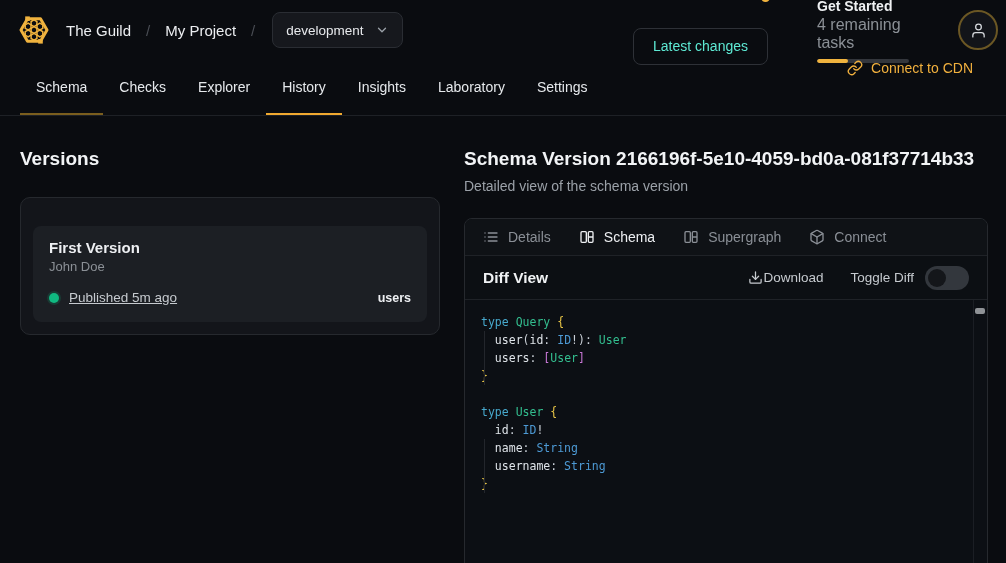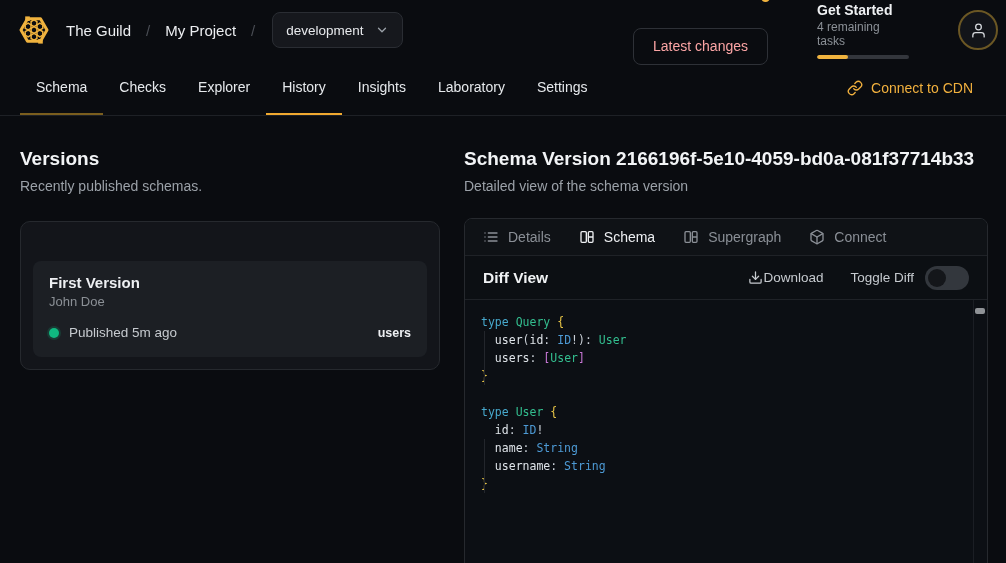--- a/index.html
+++ b/index.html
@@ -20,59 +20,59 @@
   .sep { color:#4A4E55; margin:0 15px; }
   .target-select {
     height:36px; margin-left:2px; padding:0 13px; border-radius:8px;
     background:#16181D; border:1px solid #2A2D33; color:#E8EAED;
     font-size:13.5px; font-family:inherit; display:flex; align-items:center; gap:11px; cursor:pointer;
   }
   .spacer { flex:1; }
   .latest-wrap { position:relative; margin-right:49px; }
   .btn-outline {
     height:37px; padding:0 19px; border-radius:8px; background:transparent;
-    border:1px solid #2E3137; color:#fca5a5; font-size:14px; font-family:inherit; cursor:pointer;margin-top:32px;
+    border:1px solid #2E3137; color:#5eead4; font-size:14px; font-family:inherit; cursor:pointer;margin-top:32px;
   }
   .notif-dot { position:absolute; top:-3px; right:-2px; width:9px; height:9px; border-radius:50%; background:#F0B33E; }
   .get-started { width:92px; margin-right:49px; cursor:pointer; }
   .gs-title { font-size:14px; font-weight:700; color:#EFF1F3; }
-  .gs-sub { font-size:12px; color:#8B9096; margin-top:2px; }
+  .gs-sub { font-size:16px; color:#8B9096; margin-top:2px; }
   .gs-bar { height:4px; background:#33363C; border-radius:2px; margin-top:7px; overflow:hidden; }
   .gs-fill { height:100%; background:#F0B33E; border-radius:2px; }
   .avatar {
     width:40px; height:40px; border-radius:50%; background:#121419;
     border:2px solid #6B5724; display:flex; align-items:center; justify-content:center; cursor:pointer;
   }
 
   
   .nav { height:56px; display:flex; align-items:stretch; padding:0 33px 0 20px; border-bottom:1px solid #1E2126; }
   .nav-tabs { display:flex; align-items:stretch; }
   .nav-tab {
     display:flex; align-items:center; padding:0 16px; font-size:14px; color:#E6E9EC;
     border-bottom:2px solid transparent; cursor:pointer;
   }
   .nav-tab.dim { border-bottom-color:#7A5E1E; }
   .nav-tab.active { border-bottom-color:#F0A930; }
-  .cdn-link { margin-left:auto; display:flex; align-items:center; gap:8px; color:#F2B13E; font-size:14px; cursor:pointer; text-decoration:none; }
+  .cdn-link { margin-left:auto; display:flex; align-items:flex-start; gap:8px; color:#F2B13E; font-size:14px; cursor:pointer; text-decoration:none; }
 
   
   .main { display:flex; padding:32px 18px 0 20px; }
   h2.ptitle { font-size:19px; font-weight:700; color:#F2F4F6; white-space:nowrap; }
   p.psub { font-size:14px; color:#9BA1A8; margin-top:8px; }
   .left { width:420px; margin-right:24px; flex-shrink:0; }
   .right { flex:1; min-width:0; }
 
   
-  .vcard { margin-top:27px; border:1px solid #26292E; border-radius:10px; background:#13151A; padding:39px 12px 12px; }
+  .vcard { margin-top:27px; border:1px solid #26292E; border-radius:10px; background:#13151A; padding:28px 12px 12px; }
   .vitem { background:#1C1F24; border-radius:8px; padding:13px 16px 17px; cursor:pointer; }
   .vi-title { font-size:15px; font-weight:700; color:#EDEFF2; }
   .vi-author { font-size:13px; color:#8B9096; margin-top:3px; }
   .vi-row { display:flex; align-items:center; margin-top:16px; }
   .dot { width:10px; height:10px; border-radius:50%; background:#10B981; box-shadow:0 0 0 2px rgba(16,185,129,.18); }
-  .vi-status { margin-left:10px; font-size:13.5px; color:#C6CACF; }
+  .vi-status { margin-left:10px; font-size:13.5px; color:#C6CACF;text-decoration:underline; }
   .vi-service { margin-left:auto; font-size:12.5px; font-weight:700; color:#EDEFF2; }
 
   
   .panel { margin-top:24px; border:1px solid #26292E; border-radius:8px; background:#0C0F13; height:404px; display:flex; flex-direction:column; overflow:hidden; }
   .ptabs { height:37px; flex-shrink:0; display:flex; align-items:center; gap:28px; padding:0 18px; border-bottom:1px solid #1F2227; background:#0F1216; }
   .ptab { display:flex; align-items:center; gap:9px; font-size:14px; color:#8A8F96; cursor:pointer; }
   .ptab.active { color:#EDEFF2; }
   .ptab .ticon { display:flex; }
   .diffrow { height:44px; flex-shrink:0; display:flex; align-items:center; padding:0 18px; border-bottom:1px solid #1F2227; }
   .diff-title { font-size:15.5px; font-weight:700; color:#F0F2F4; }
@@ -172,21 +172,20 @@
       </g>
     </svg>
     <span>Connect to CDN</span>
   </a>
 </nav>
 
 <main class="main">
 
   <section class="left">
     <h2 class="ptitle">Versions</h2>
-    <p class="psub">Recently published schemas.</p>
     <div class="vcard">
       <div class="vitem">
         <div class="vi-title">First Version</div>
         <div class="vi-author">John Doe</div>
         <div class="vi-row">
           <span class="dot"></span>
           <span class="vi-status">Published 5m ago</span>
           <span class="vi-service">users</span>
         </div>
       </div>

